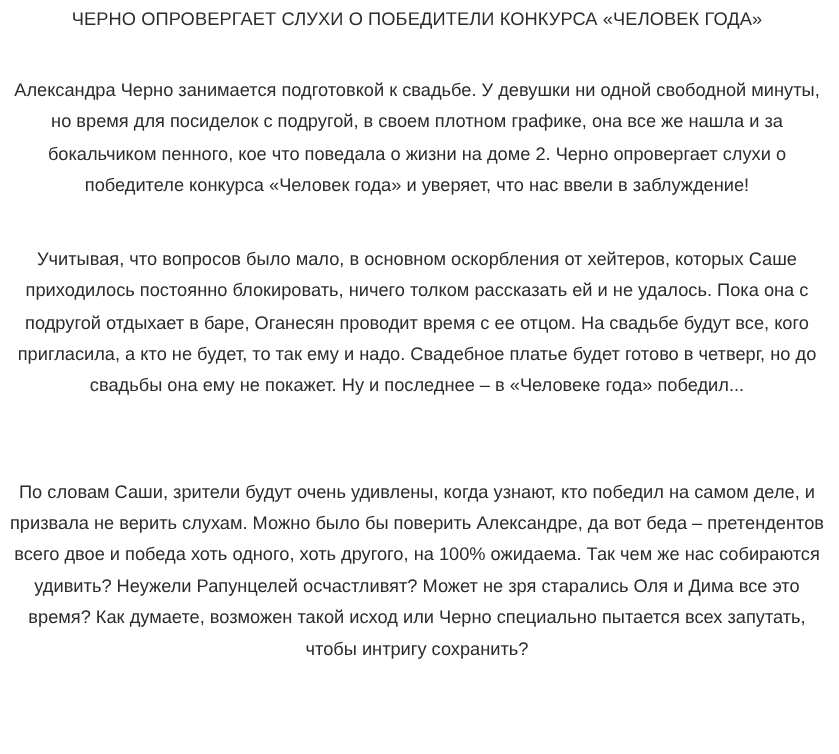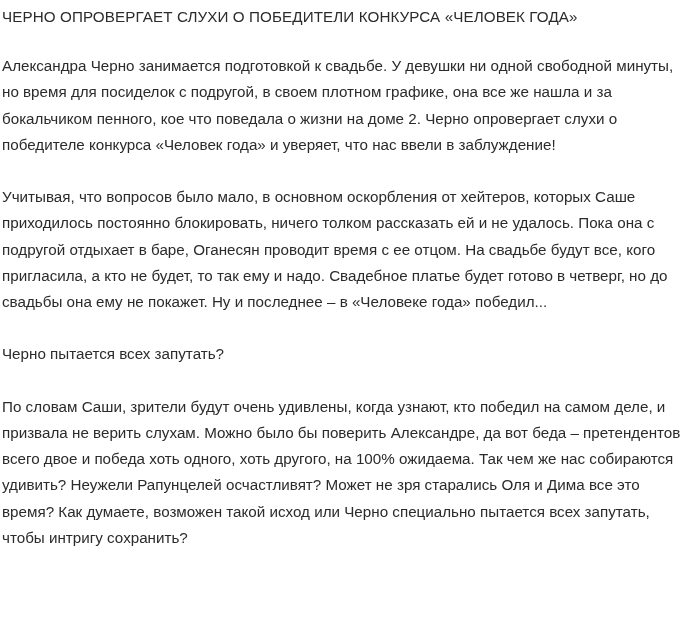--- a/index.html
+++ b/index.html
@@ -13,41 +13,42 @@
     height: 628px;
     overflow: hidden;
     font-family: "Liberation Sans", "DejaVu Sans", sans-serif;
     color: #2b2b2b;
     -webkit-font-smoothing: antialiased;
   }
   .article {
     box-sizing: border-box;
     width: 699px;
     padding: 7px 6px 0 2px;
+    text-align: center;
   }
   .article-title {
     font-size: 15.2px;
     line-height: 20px;
     font-weight: 400;
     letter-spacing: 0.1px;
     margin: 0 0 0 0;
     color: #2b2b2b;
     white-space: nowrap;
   }
   .article-body {
     font-size: 15.2px;
     line-height: 26.2px;
     color: #2b2b2b;
   }
   .para {
     margin: 0;
     padding: 0;
   }
   .para-tight {
-    margin-top: 0;
+    margin-top: 10px;
   }
   .spacer-line {
     height: 26.2px;
   }
 </style>
 </head>
 <body>
 
 <div class="article">
 
@@ -58,21 +59,20 @@
     <div class="spacer-line"></div>
 
     <p class="para para-tight">Александра Черно занимается подготовкой к свадьбе. У девушки ни одной свободной минуты, но время для посиделок с подругой, в своем плотном графике, она все же нашла и за бокальчиком пенного, кое что поведала о жизни на доме 2. Черно опровергает слухи о победителе конкурса «Человек года» и уверяет, что нас ввели в заблуждение!</p>
 
     <div class="spacer-line"></div>
 
     <p class="para para-tight">Учитывая, что вопросов было мало, в основном оскорбления от хейтеров, которых Саше приходилось постоянно блокировать, ничего толком рассказать ей и не удалось. Пока она с подругой отдыхает в баре, Оганесян проводит время с ее отцом. На свадьбе будут все, кого пригласила, а кто не будет, то так ему и надо. Свадебное платье будет готово в четверг, но до свадьбы она ему не покажет. Ну и последнее – в «Человеке года» победил...</p>
 
     <div class="spacer-line"></div>
 
-    <p class="para para-tight">Черно пытается всех запутать?</p>
 
     <div class="spacer-line"></div>
 
     <p class="para para-tight">По словам Саши, зрители будут очень удивлены, когда узнают, кто победил на самом деле, и призвала не верить слухам. Можно было бы поверить Александре, да вот беда – претендентов всего двое и победа хоть одного, хоть другого, на 100% ожидаема. Так чем же нас собираются удивить? Неужели Рапунцелей осчастливят? Может не зря старались Оля и Дима все это время? Как думаете, возможен такой исход или Черно специально пытается всех запутать, чтобы интригу сохранить?</p>
 
 
   </div>
 </div>
 
 </body></html>

